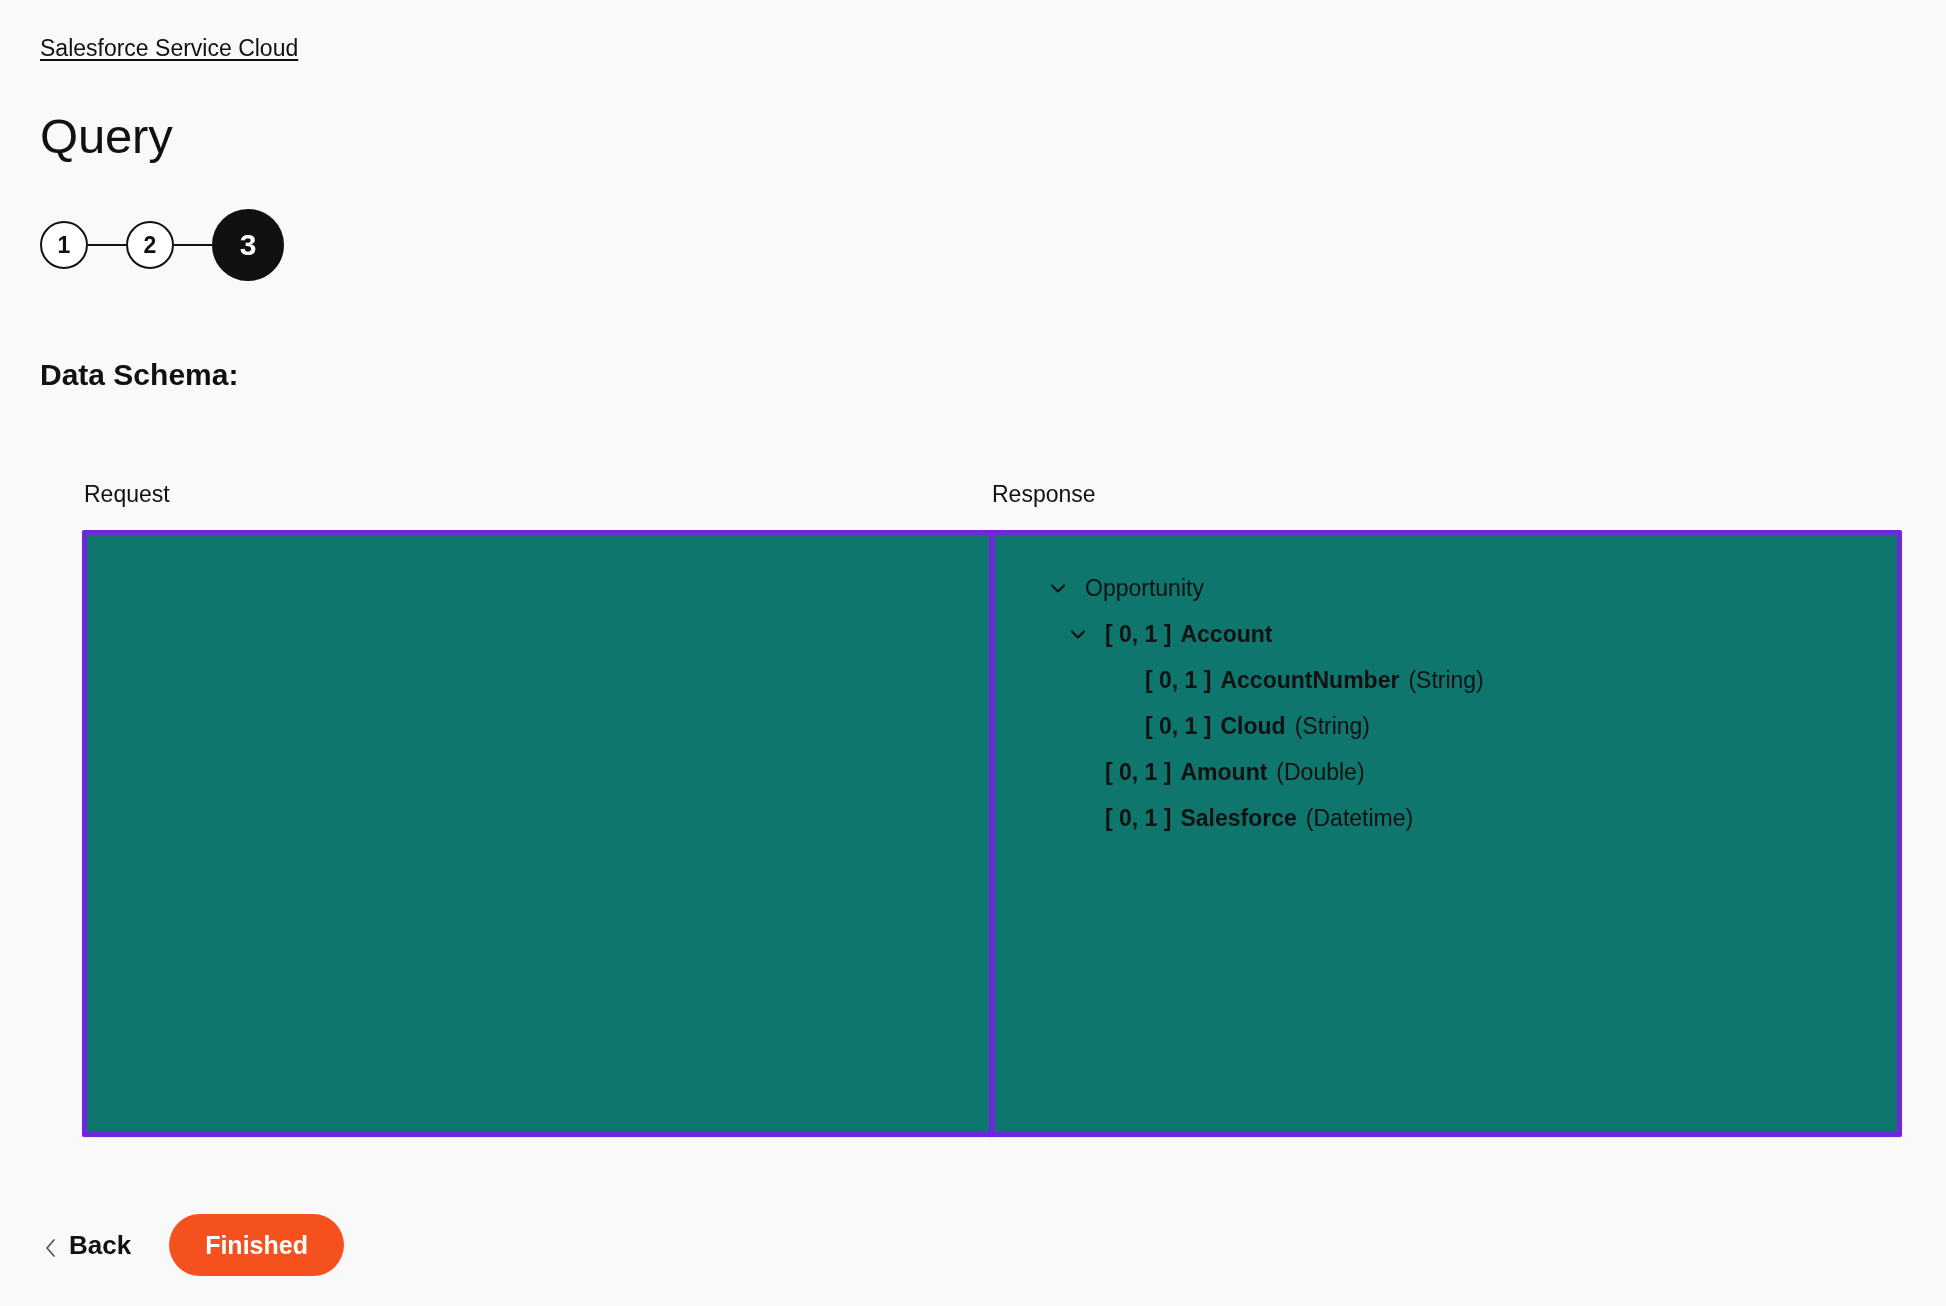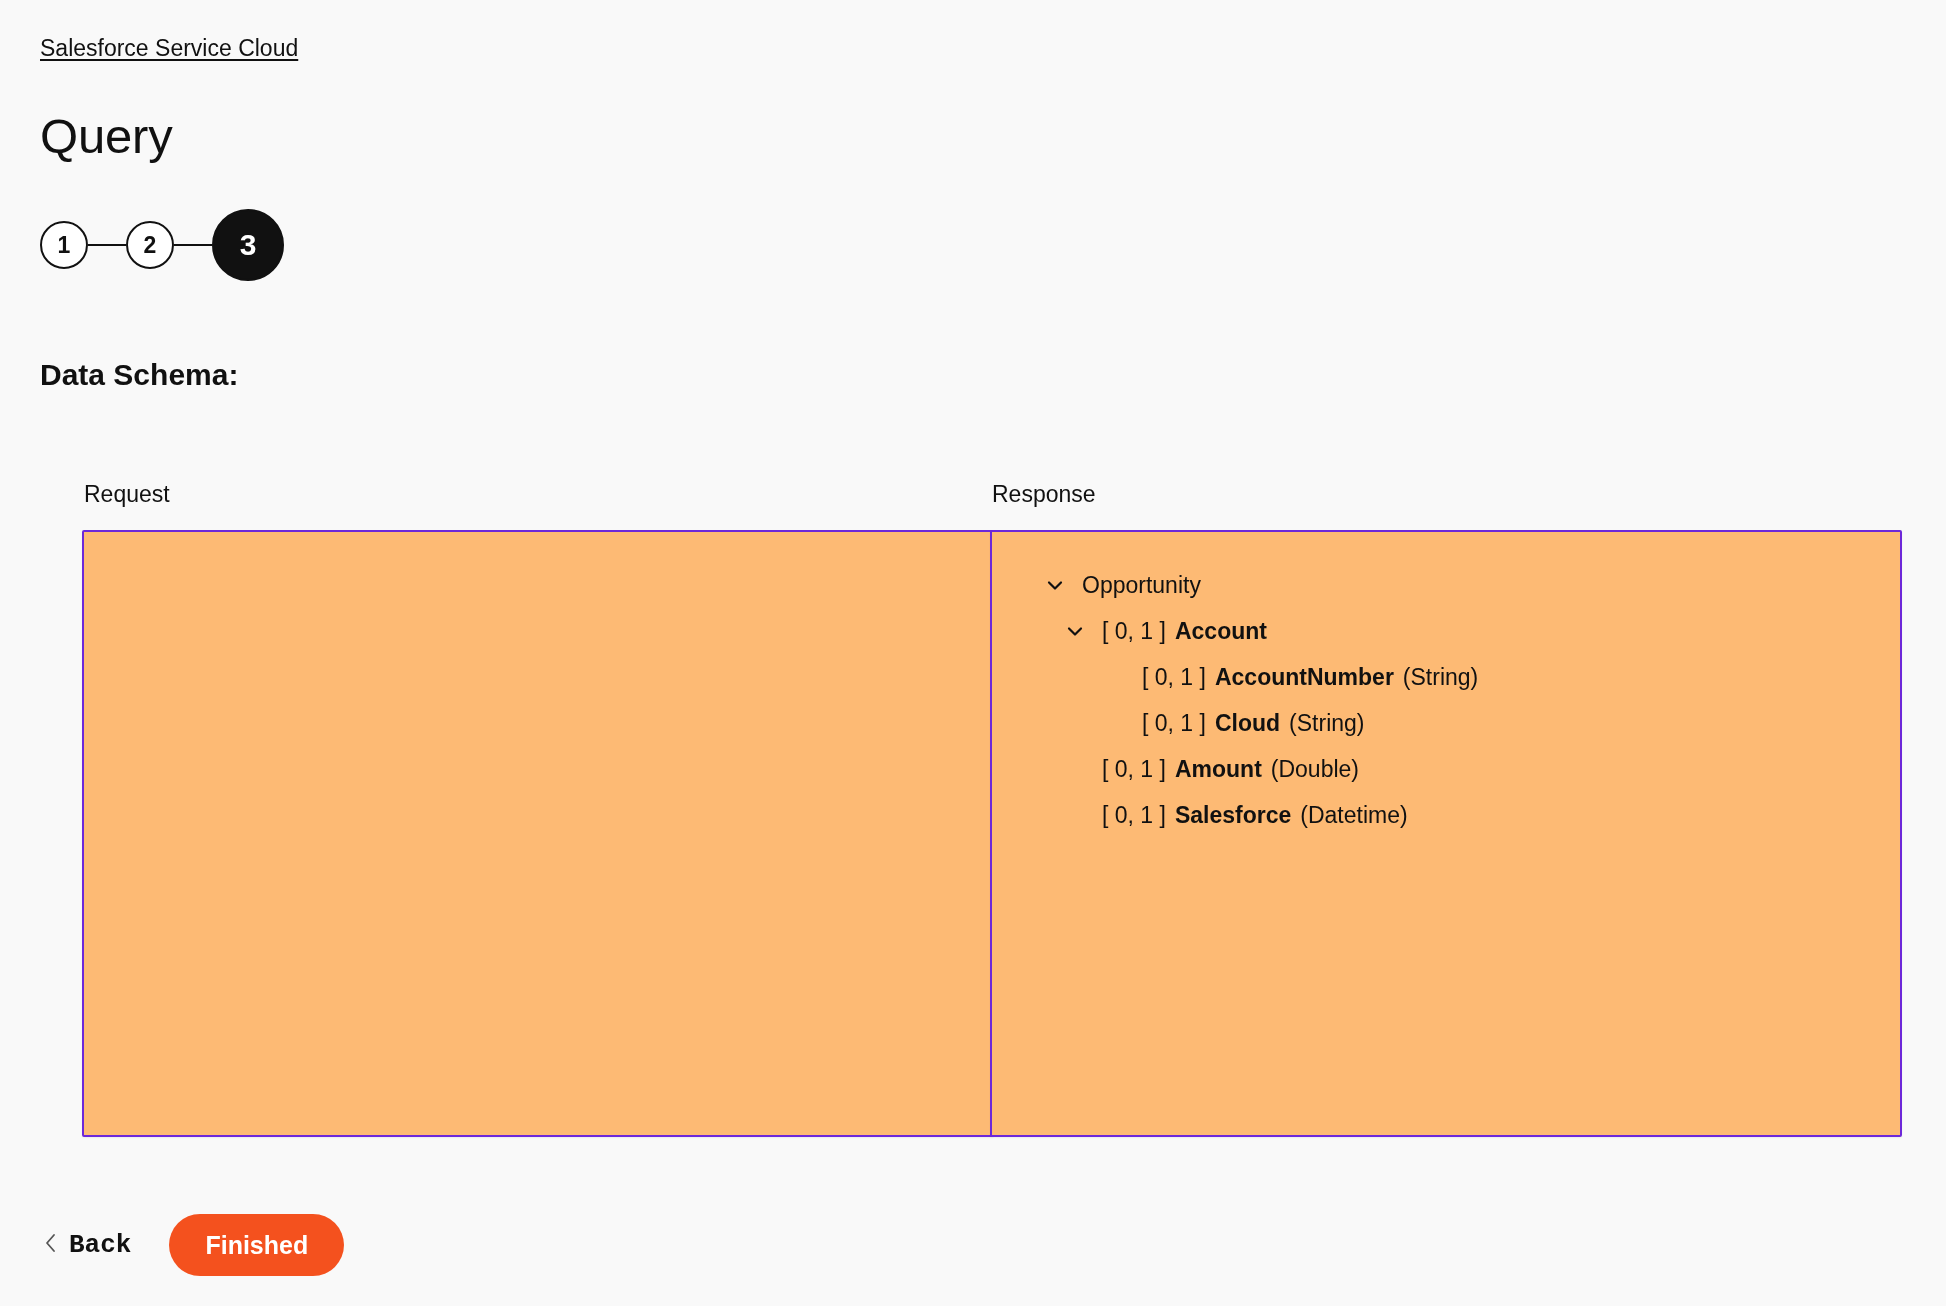--- a/index.html
+++ b/index.html
@@ -122,22 +122,22 @@
     font-size: 23px;
     line-height: 28px;
     font-weight: 400;
     color: #111111;
     margin: 0 0 22px 2px;
     white-space: nowrap;
   }
 
   .panel-box {
     height: 607px;
-    background: #fdba74;
-    border: 2px solid #6d28d9;
+    background: #0f766e;
+    border: 5px solid #6d28d9;
     border-radius: 2px;
     box-shadow: 0 1px 2px rgba(0,0,0,0.06);
     overflow: hidden;
     position: relative;
   }
 
   
   .tree {
     padding: 30px 0 0 0;
     margin: 0;
@@ -165,21 +165,21 @@
     display: inline-flex;
     align-items: center;
     justify-content: center;
     cursor: pointer;
   }
   .chev.spacer { cursor: default; }
   .chev svg { display: block; }
 
   .card-range {
     margin-right: 9px;
-    font-weight: 400;
+    font-weight: 700;
     color: #111111;
   }
   .field-name {
     font-weight: 700;
     color: #111111;
   }
   .field-type {
     margin-left: 9px;
     font-weight: 400;
     color: #111111;
@@ -193,26 +193,26 @@
   .footer {
     position: absolute;
     left: 40px;
     top: 1212px;
     display: flex;
     align-items: center;
     height: 66px;
   }
   .back-btn {
     display: flex;
-    align-items: flex-start;
+    align-items: flex-end;
     background: none;
     border: none;
     padding: 0;
     margin-right: 38px;
-    font-family: Liberation Mono, monospace;
+    font-family: Liberation Sans, sans-serif;
     font-size: 26px;
     font-weight: 700;
     color: #111111;
     cursor: pointer;
     white-space: nowrap;
   }
   .back-chevron {
     display: inline-flex;
     align-items: center;
     justify-content: center;

